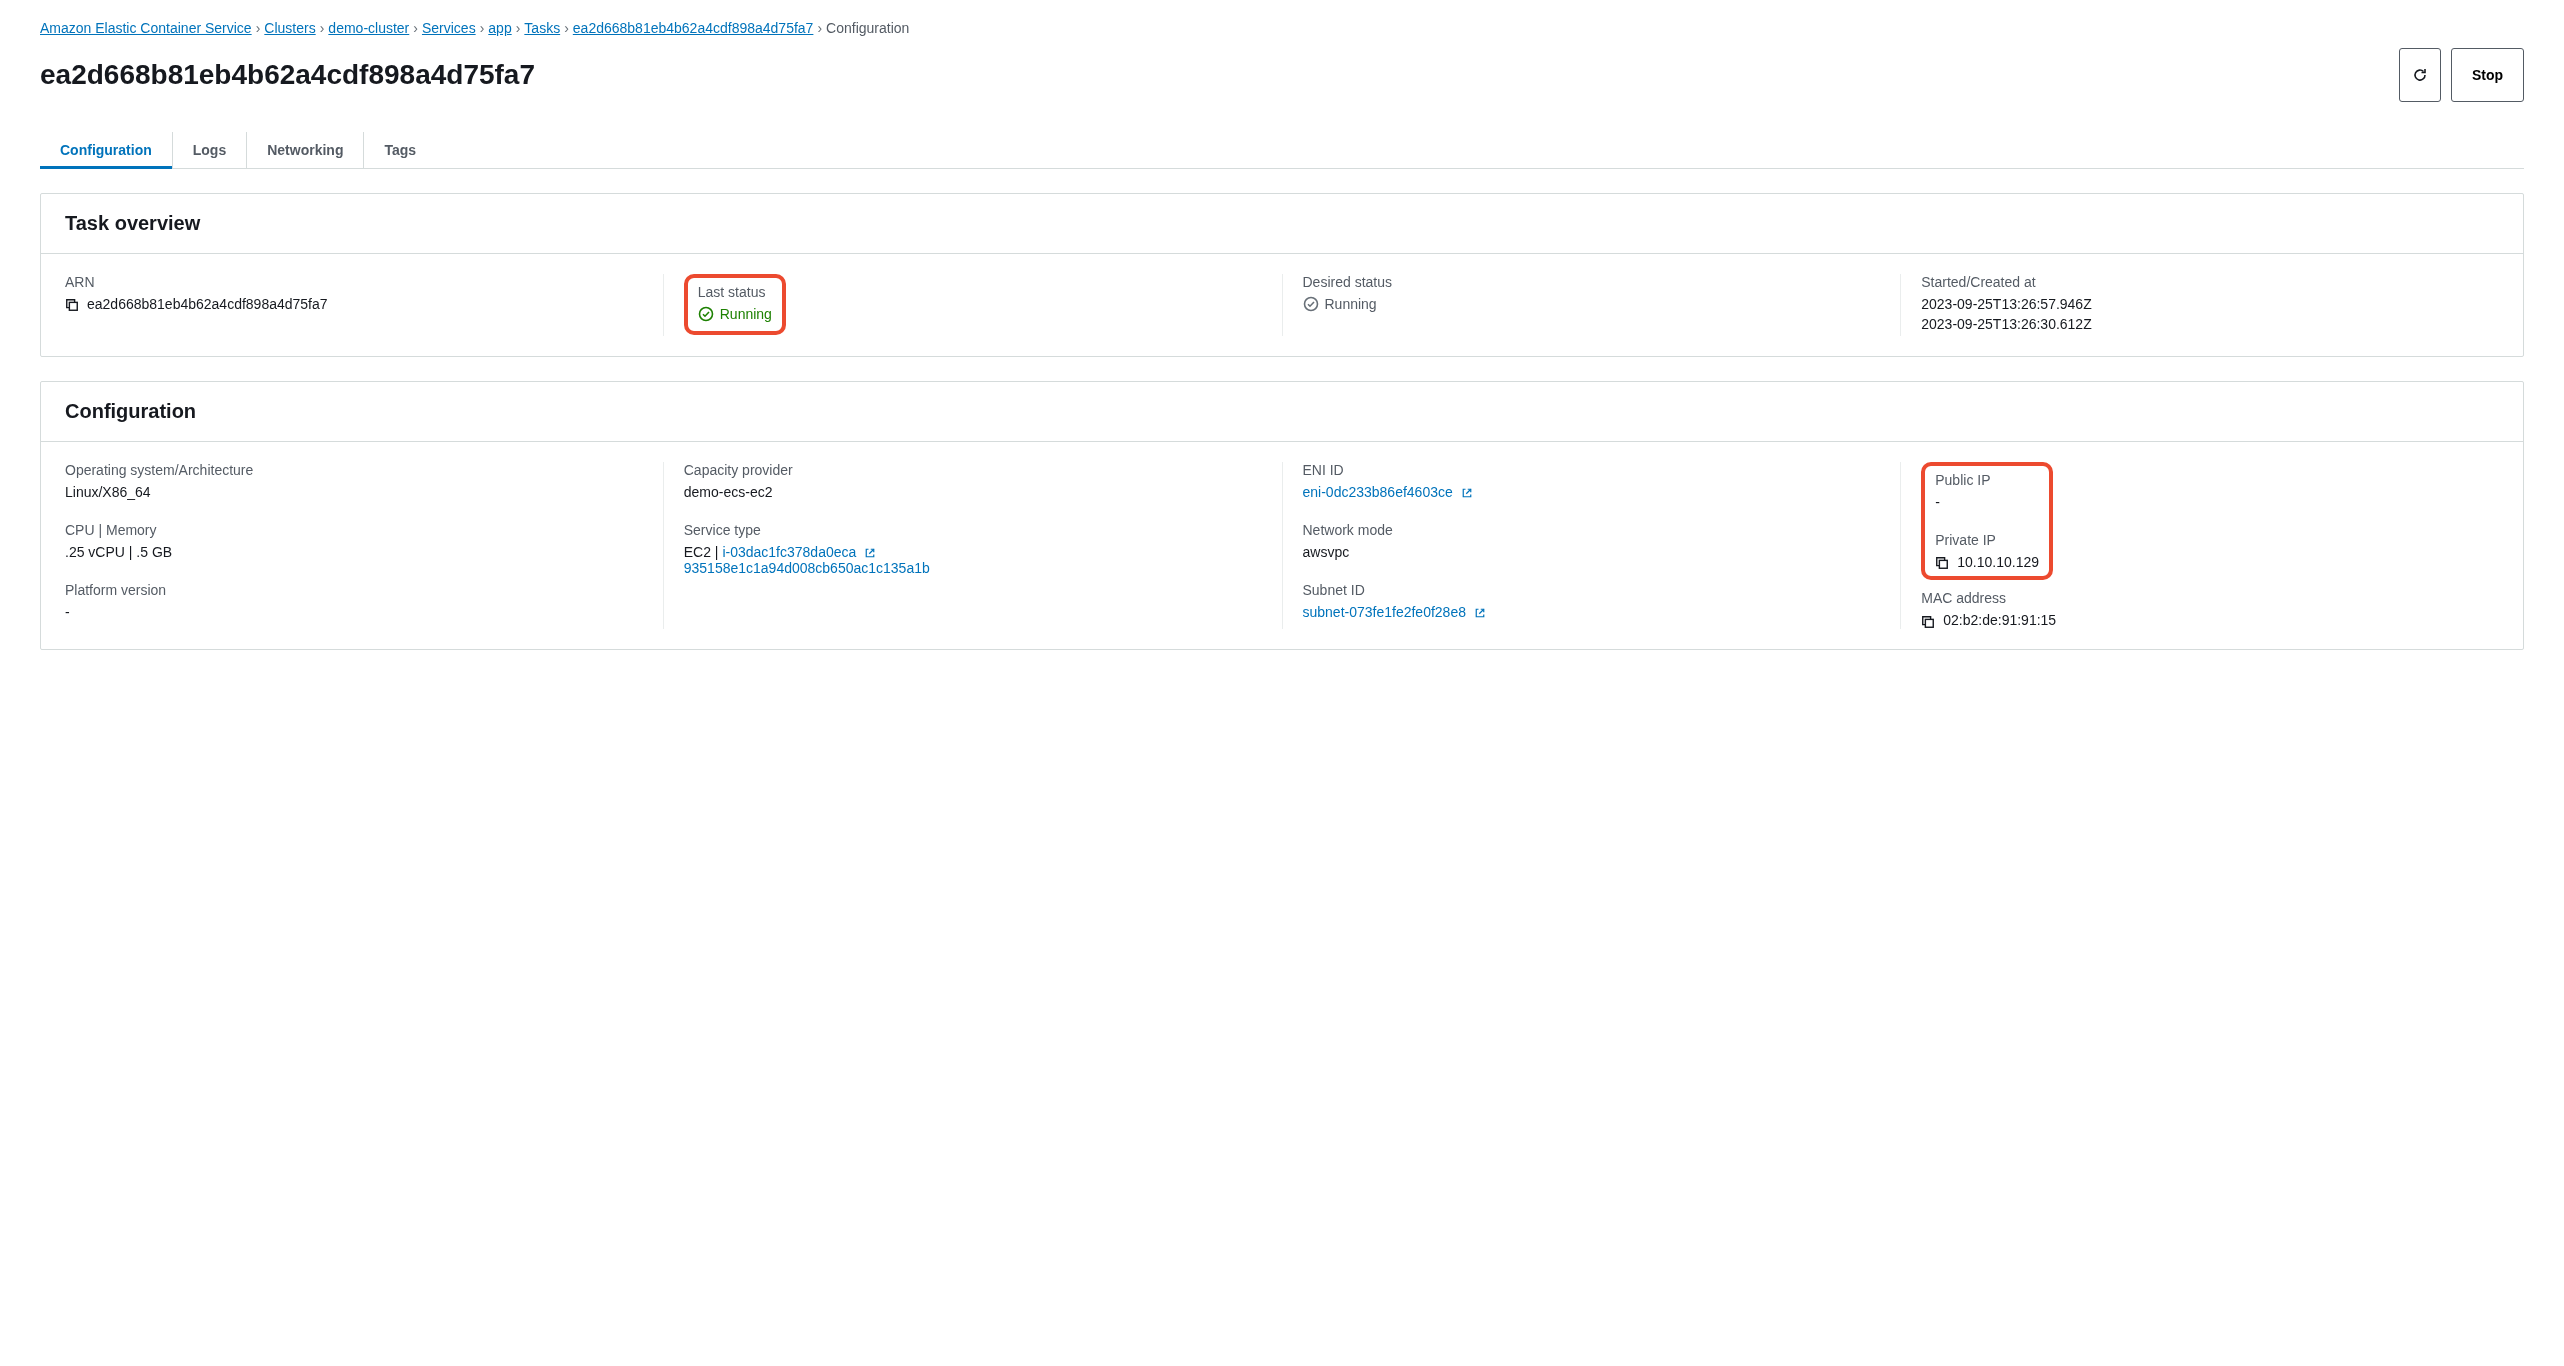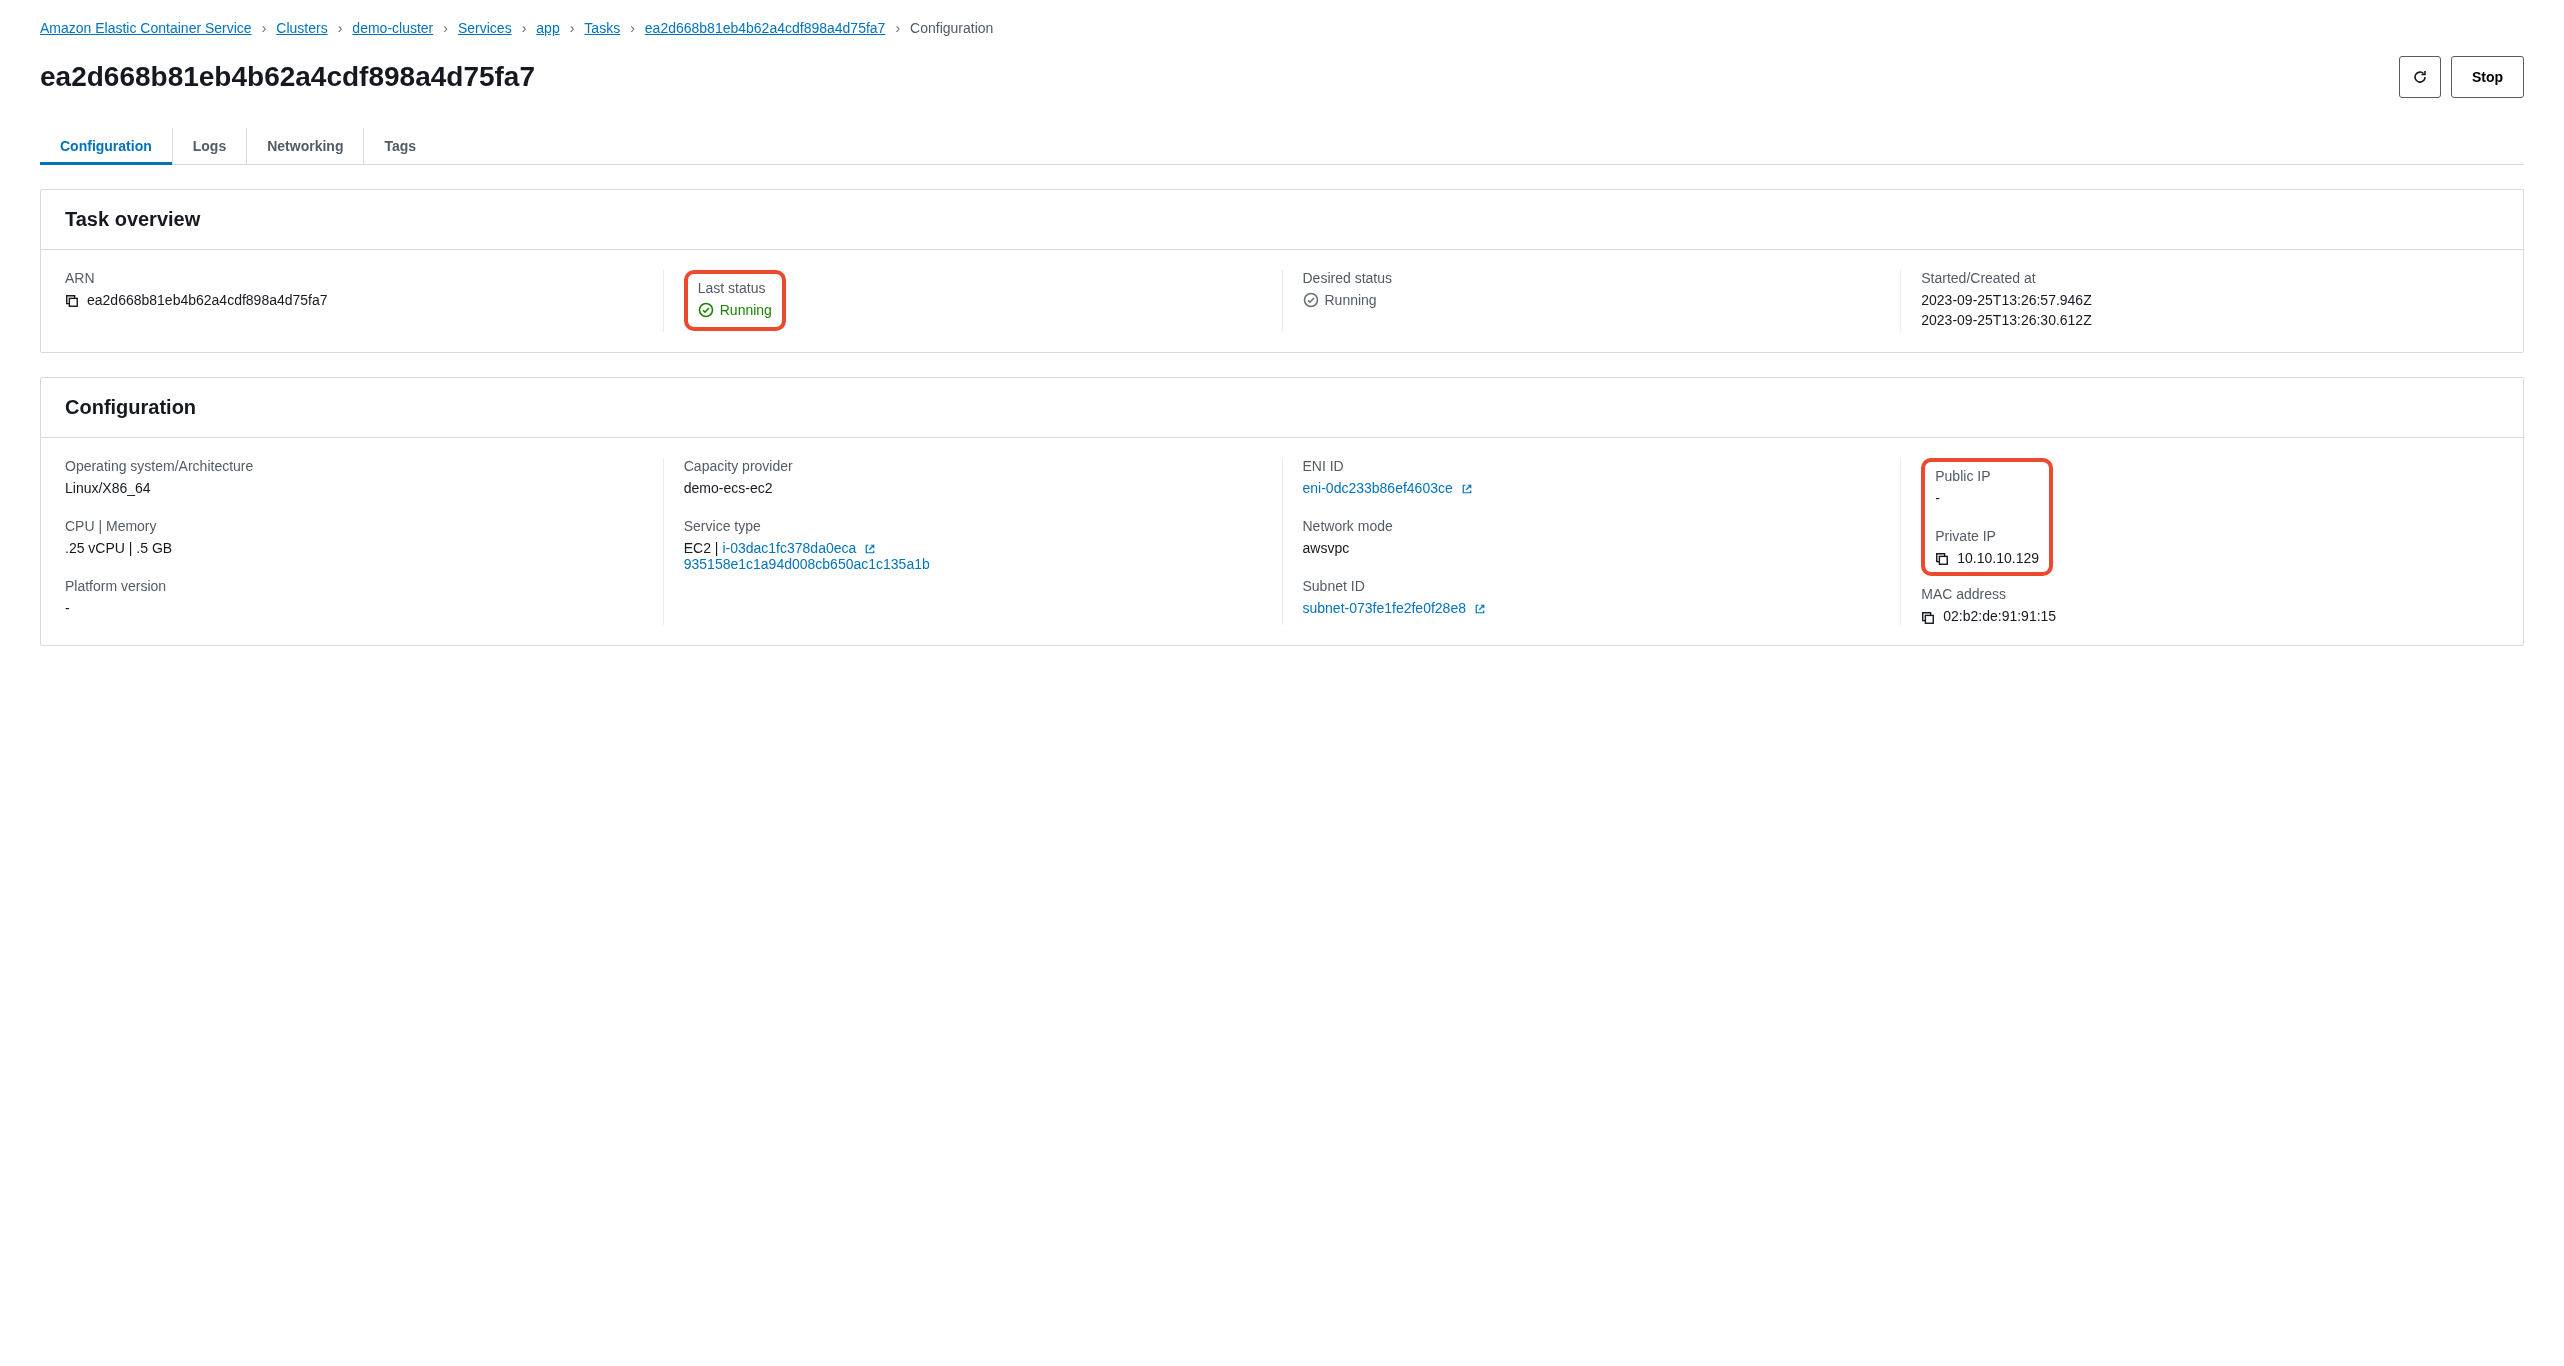--- a/index.html
+++ b/index.html
@@ -9,22 +9,22 @@
   color: #16191f;
   background: #fff;
   padding: 20px 40px;
 }
 a { color: #0073bb; text-decoration: none; }
 
 .breadcrumb {
   display: flex;
   flex-wrap: wrap;
   align-items: center;
-  gap: 10px;
-  margin-bottom: 20px;
+  gap: 4px;
+  margin-bottom: 12px;
   font-size: 14px;
 }
 .breadcrumb a { text-decoration: underline; }
 .breadcrumb .sep { color: #687078; }
 .breadcrumb .current { color: #545b64; }
 
 .page-header {
   display: flex;
   justify-content: space-between;
   align-items: center;
@@ -32,21 +32,21 @@
 }
 .page-title {
   font-size: 28px;
   font-weight: 700;
 }
 .page-actions { display: flex; gap: 10px; }
 .btn {
   background: #fff;
   border: 1px solid #545b64;
   border-radius: 3px;
-  padding: 12px 20px;
+  padding: 18px 20px;
   font-size: 14px;
   font-weight: 700;
   cursor: pointer;
   display: inline-flex;
   align-items: center;
   justify-content: center;
   min-height: 32px;
 }
 .btn.icon-btn { padding: 6px 12px; }
 

